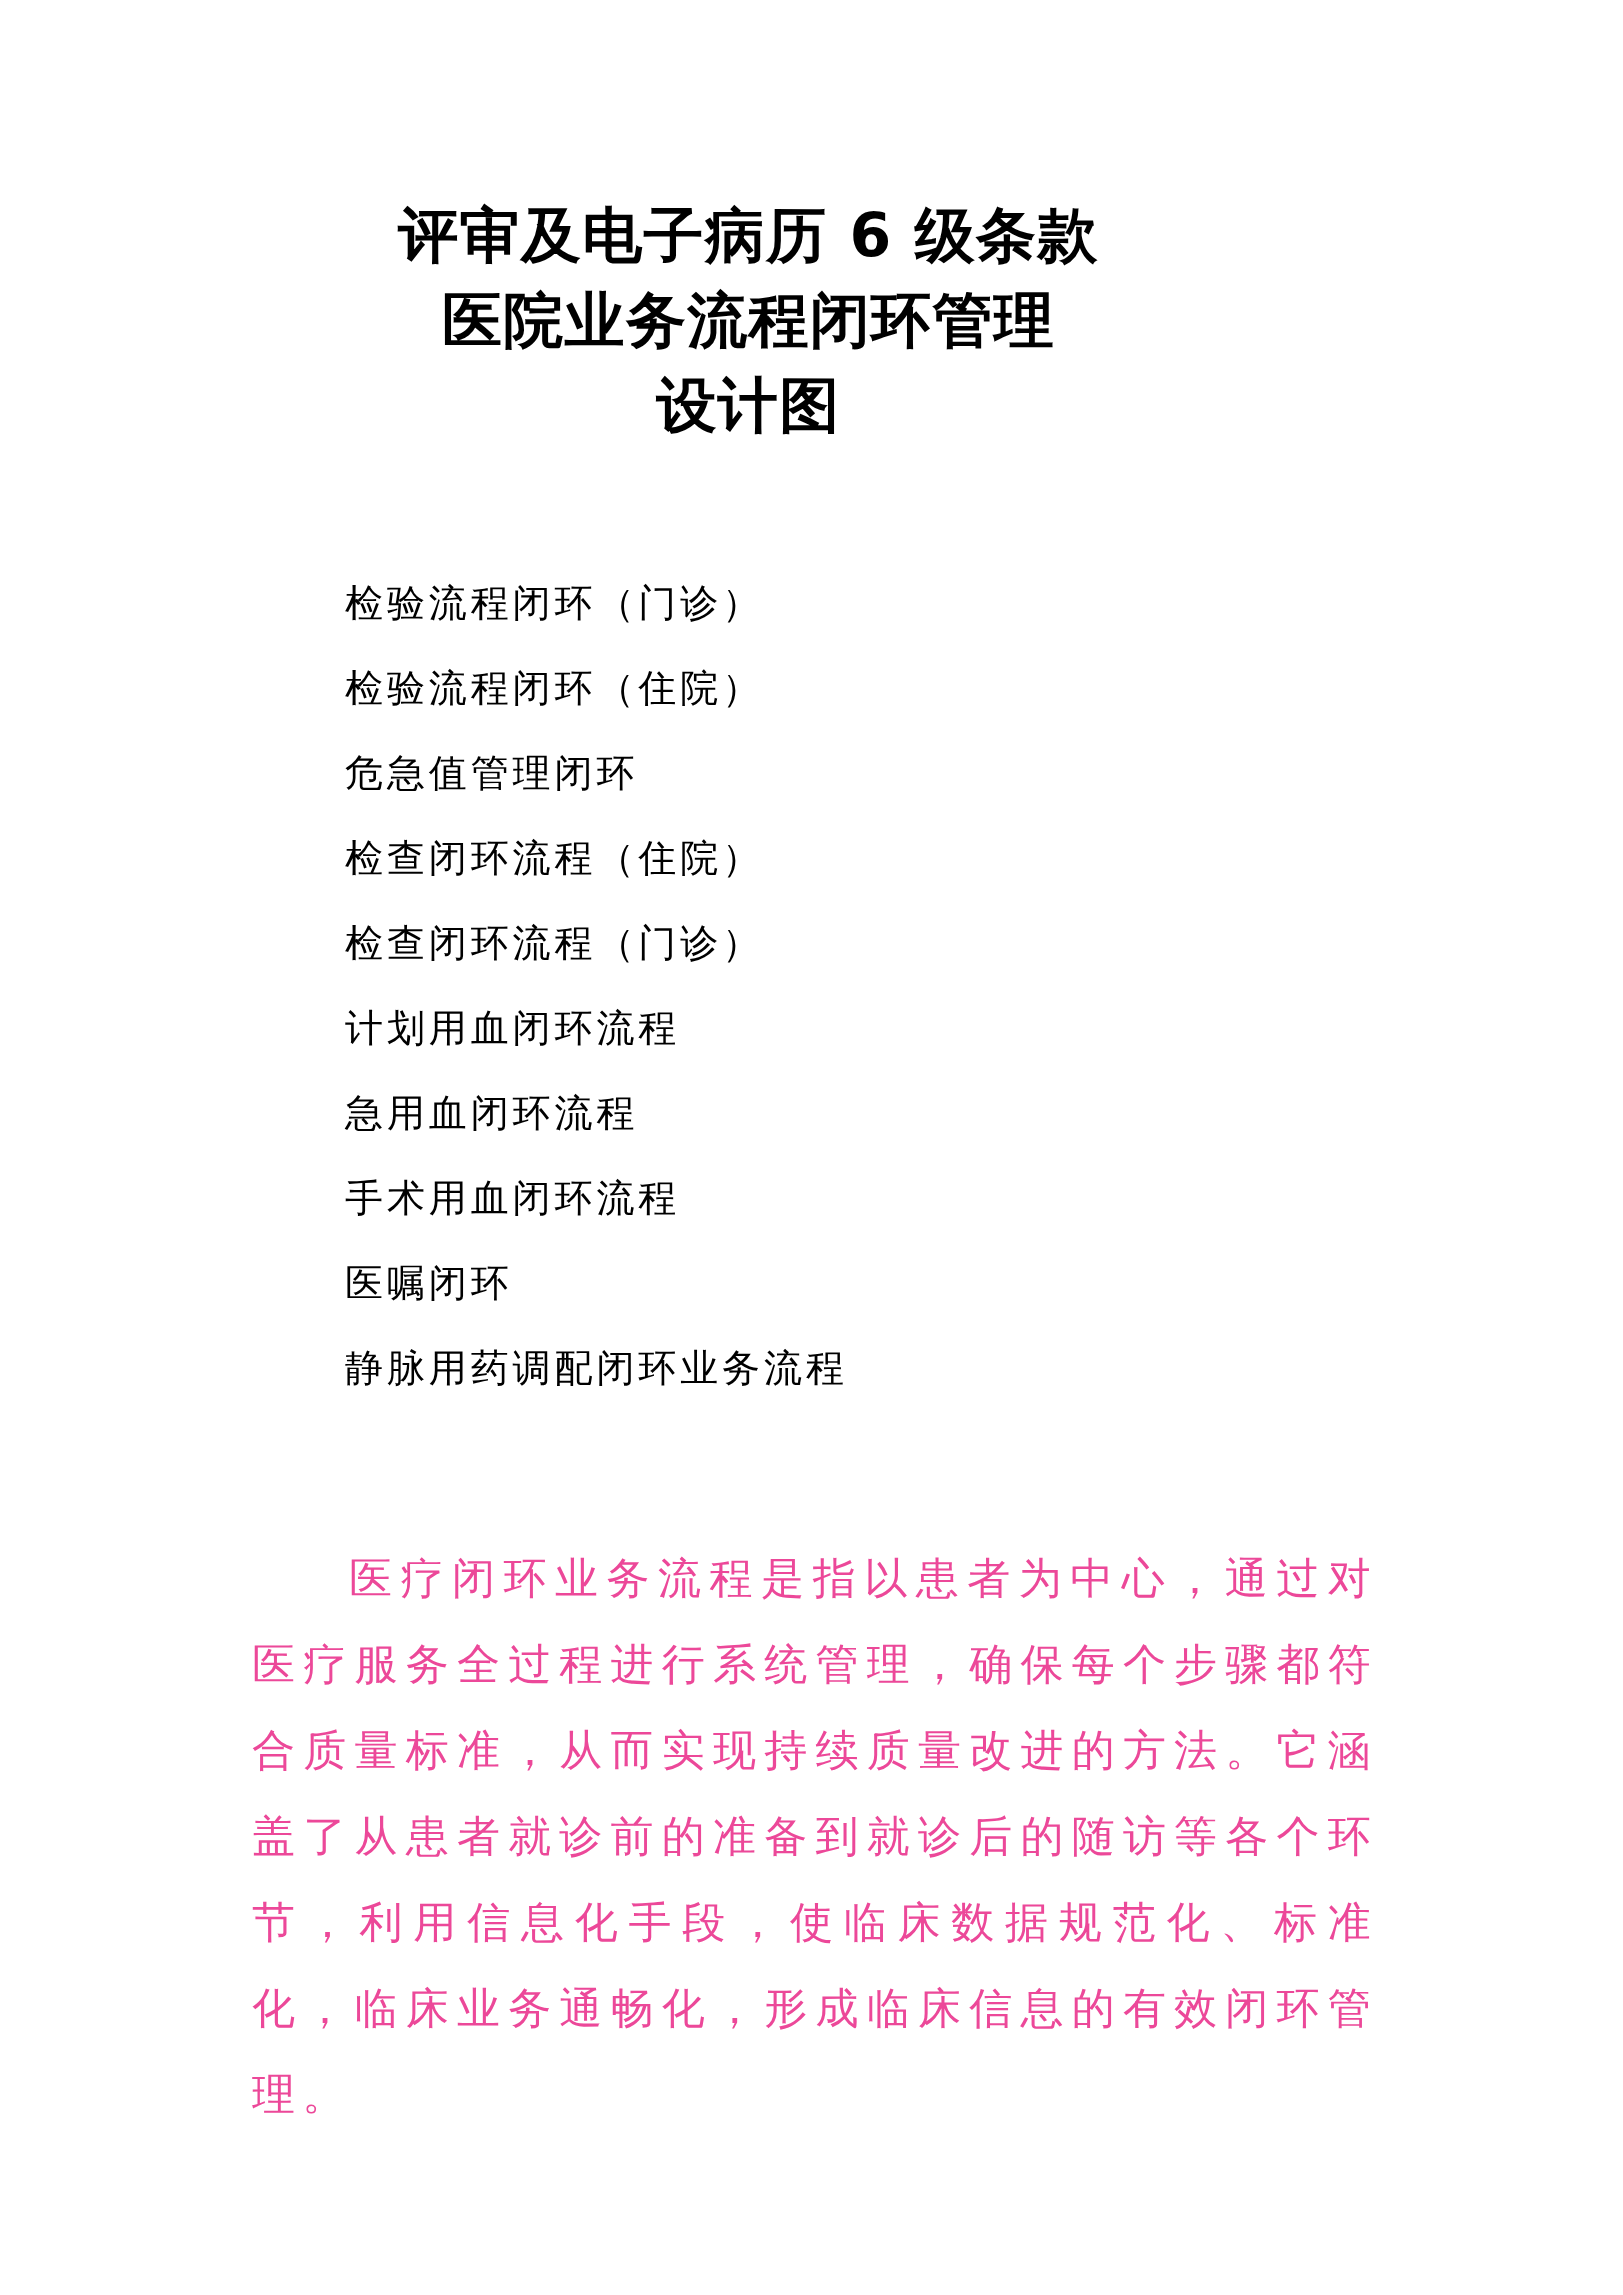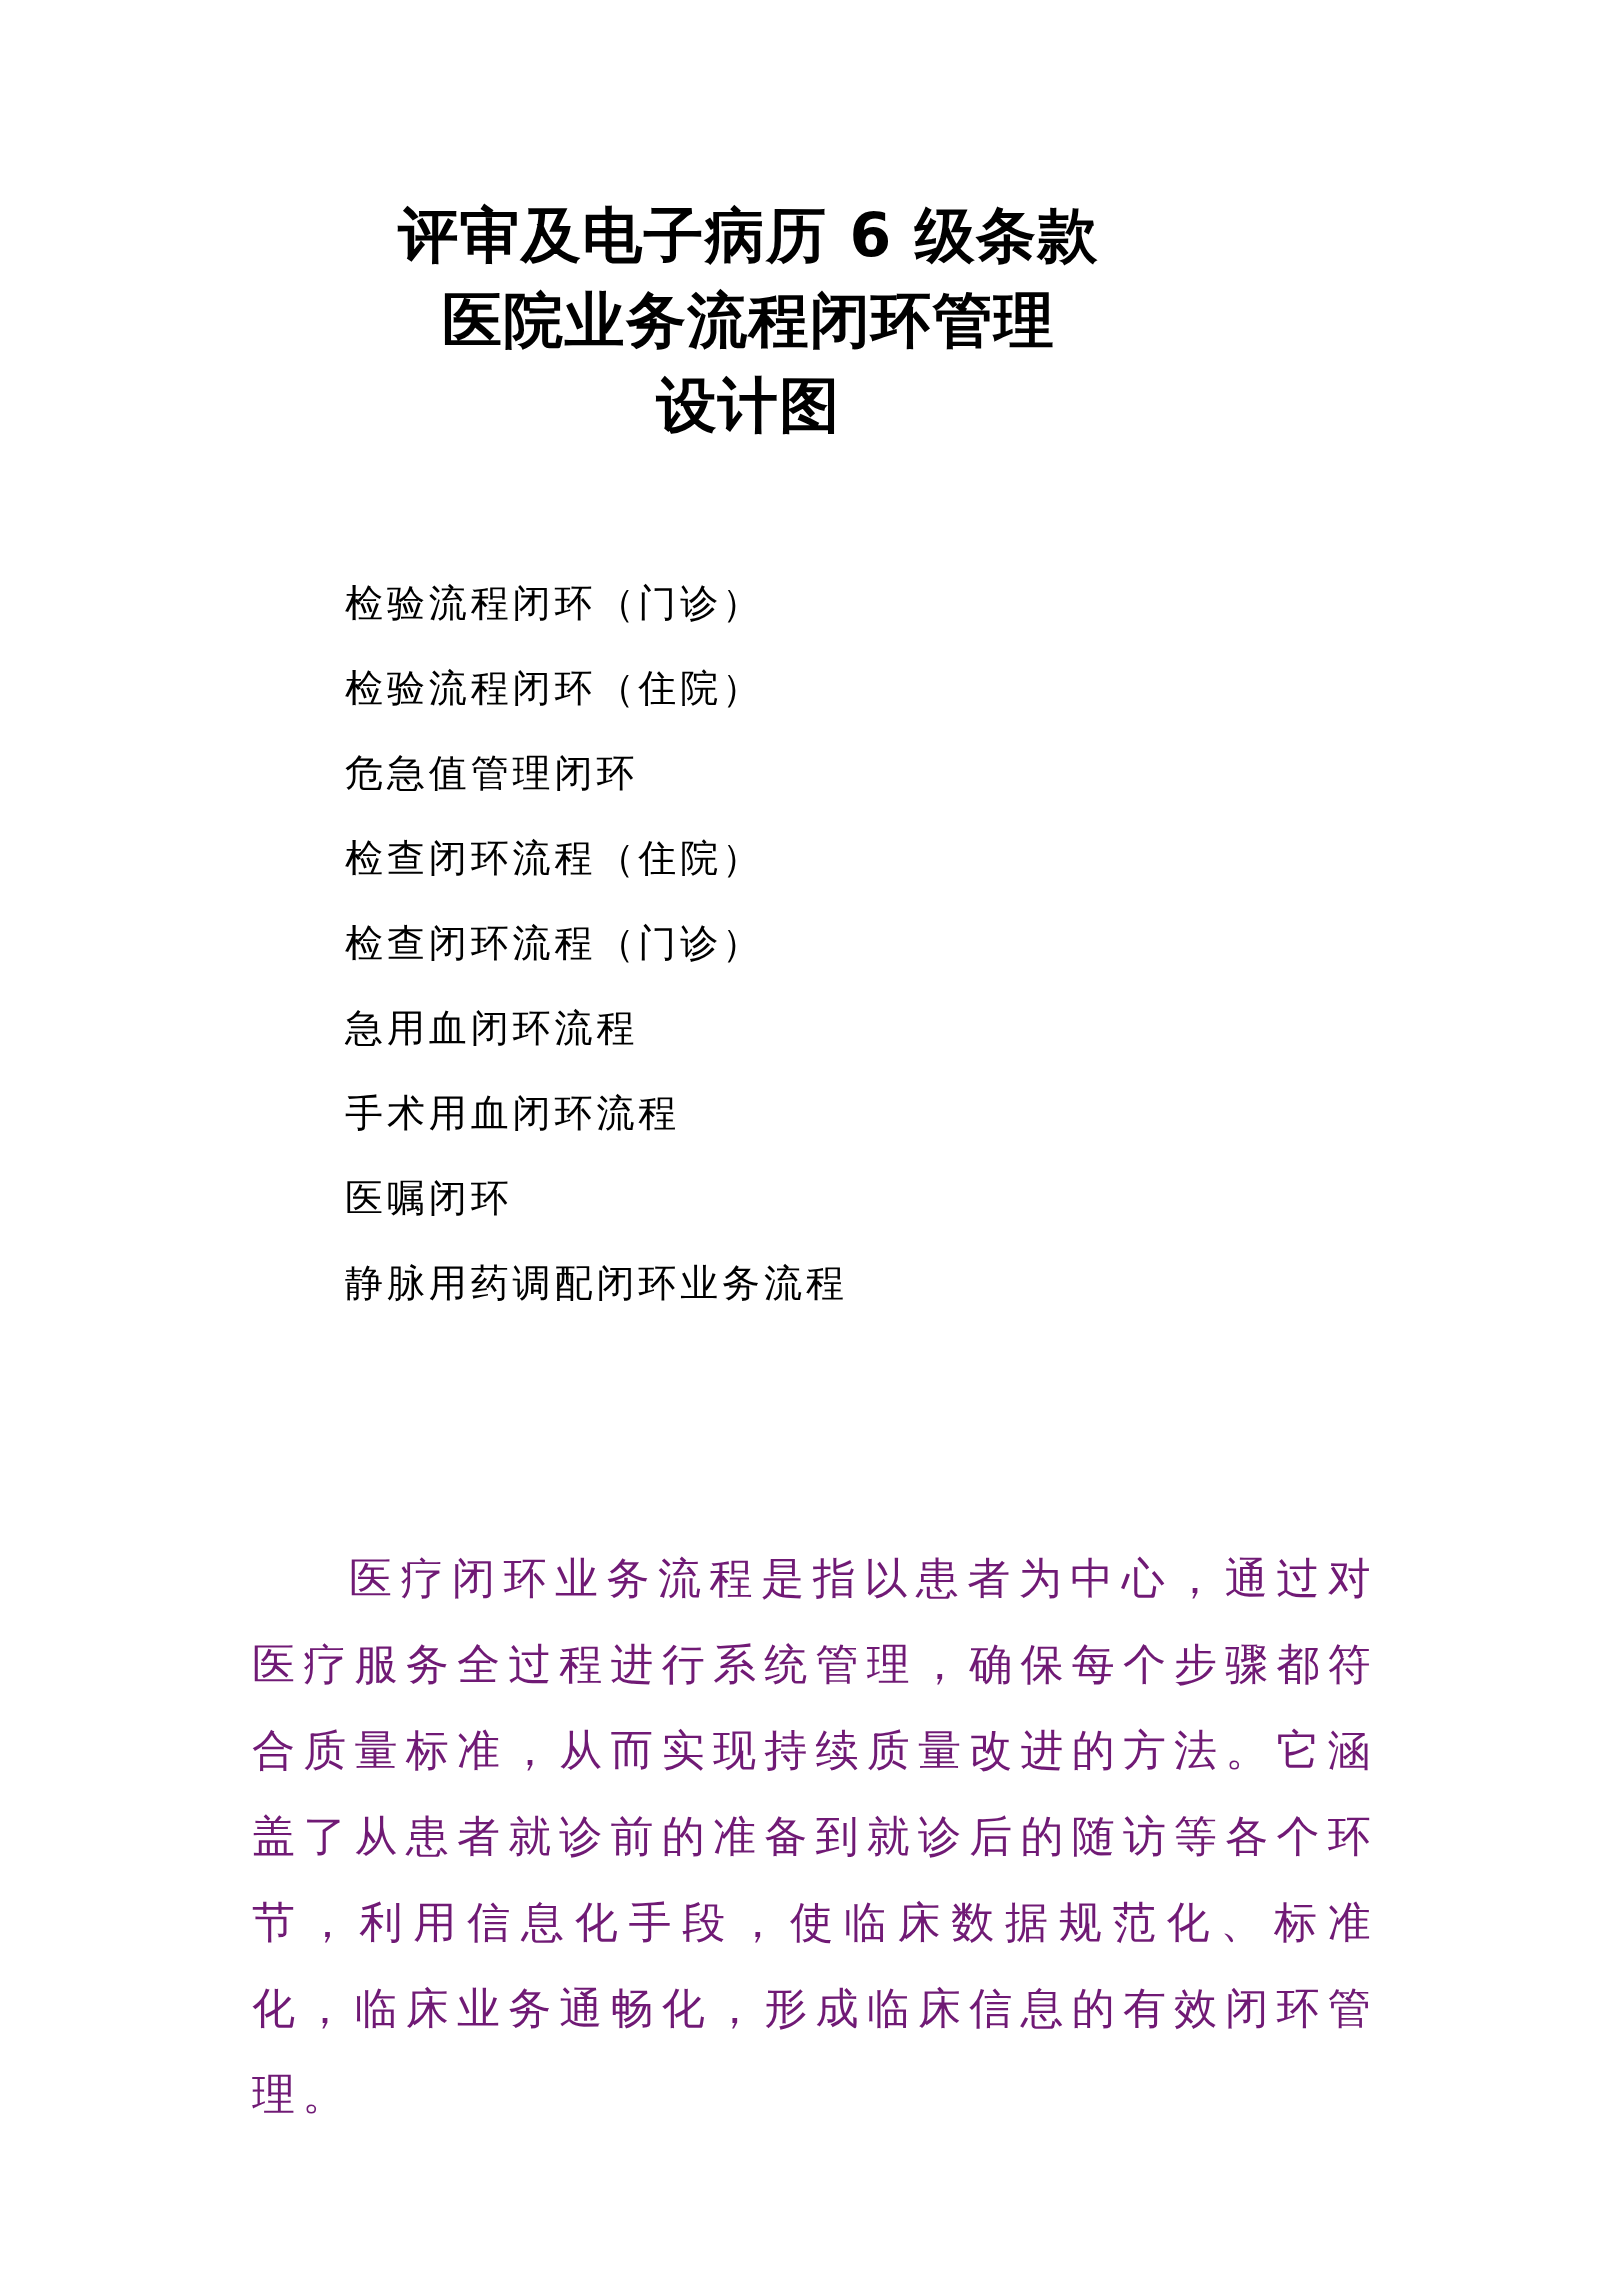--- a/index.html
+++ b/index.html
@@ -63,40 +63,41 @@
       top: 1535px;
       width: 1126px;
       margin: 0;
       font-family: "DejaVu Serif", "Liberation Serif", serif;
       font-size: 43px;
       line-height: 86px;
       letter-spacing: 7.2px;
       text-indent: 97px;
       text-align: justify;
       word-break: break-all;
-      color: #701a75;
+      color: #ec4899;
     }
   </style>
 </head>
 <body>
 
 <div class="page">
 
   <div class="title-block">
     <span class="title-line">评审及电子病历 6 级条款</span>
     <span class="title-line">医院业务流程闭环管理</span>
     <span class="title-line">设计图</span>
   </div>
 
   <ul class="toc">
     <li class="toc-item">检验流程闭环（门诊）</li>
     <li class="toc-item">检验流程闭环（住院）</li>
     <li class="toc-item">危急值管理闭环</li>
     <li class="toc-item">检查闭环流程（住院）</li>
     <li class="toc-item">检查闭环流程（门诊）</li>
+    <li class="toc-item">计划用血闭环流程</li>
     <li class="toc-item">急用血闭环流程</li>
     <li class="toc-item">手术用血闭环流程</li>
     <li class="toc-item">医嘱闭环</li>
     <li class="toc-item">静脉用药调配闭环业务流程</li>
   </ul>
 
   <p class="body-para">医疗闭环业务流程是指以患者为中心，通过对医疗服务全过程进行系统管理，确保每个步骤都符合质量标准，从而实现持续质量改进的方法。它涵盖了从患者就诊前的准备到就诊后的随访等各个环节，利用信息化手段，使临床数据规范化、标准化，临床业务通畅化，形成临床信息的有效闭环管理。</p>
 
 </div>
 

